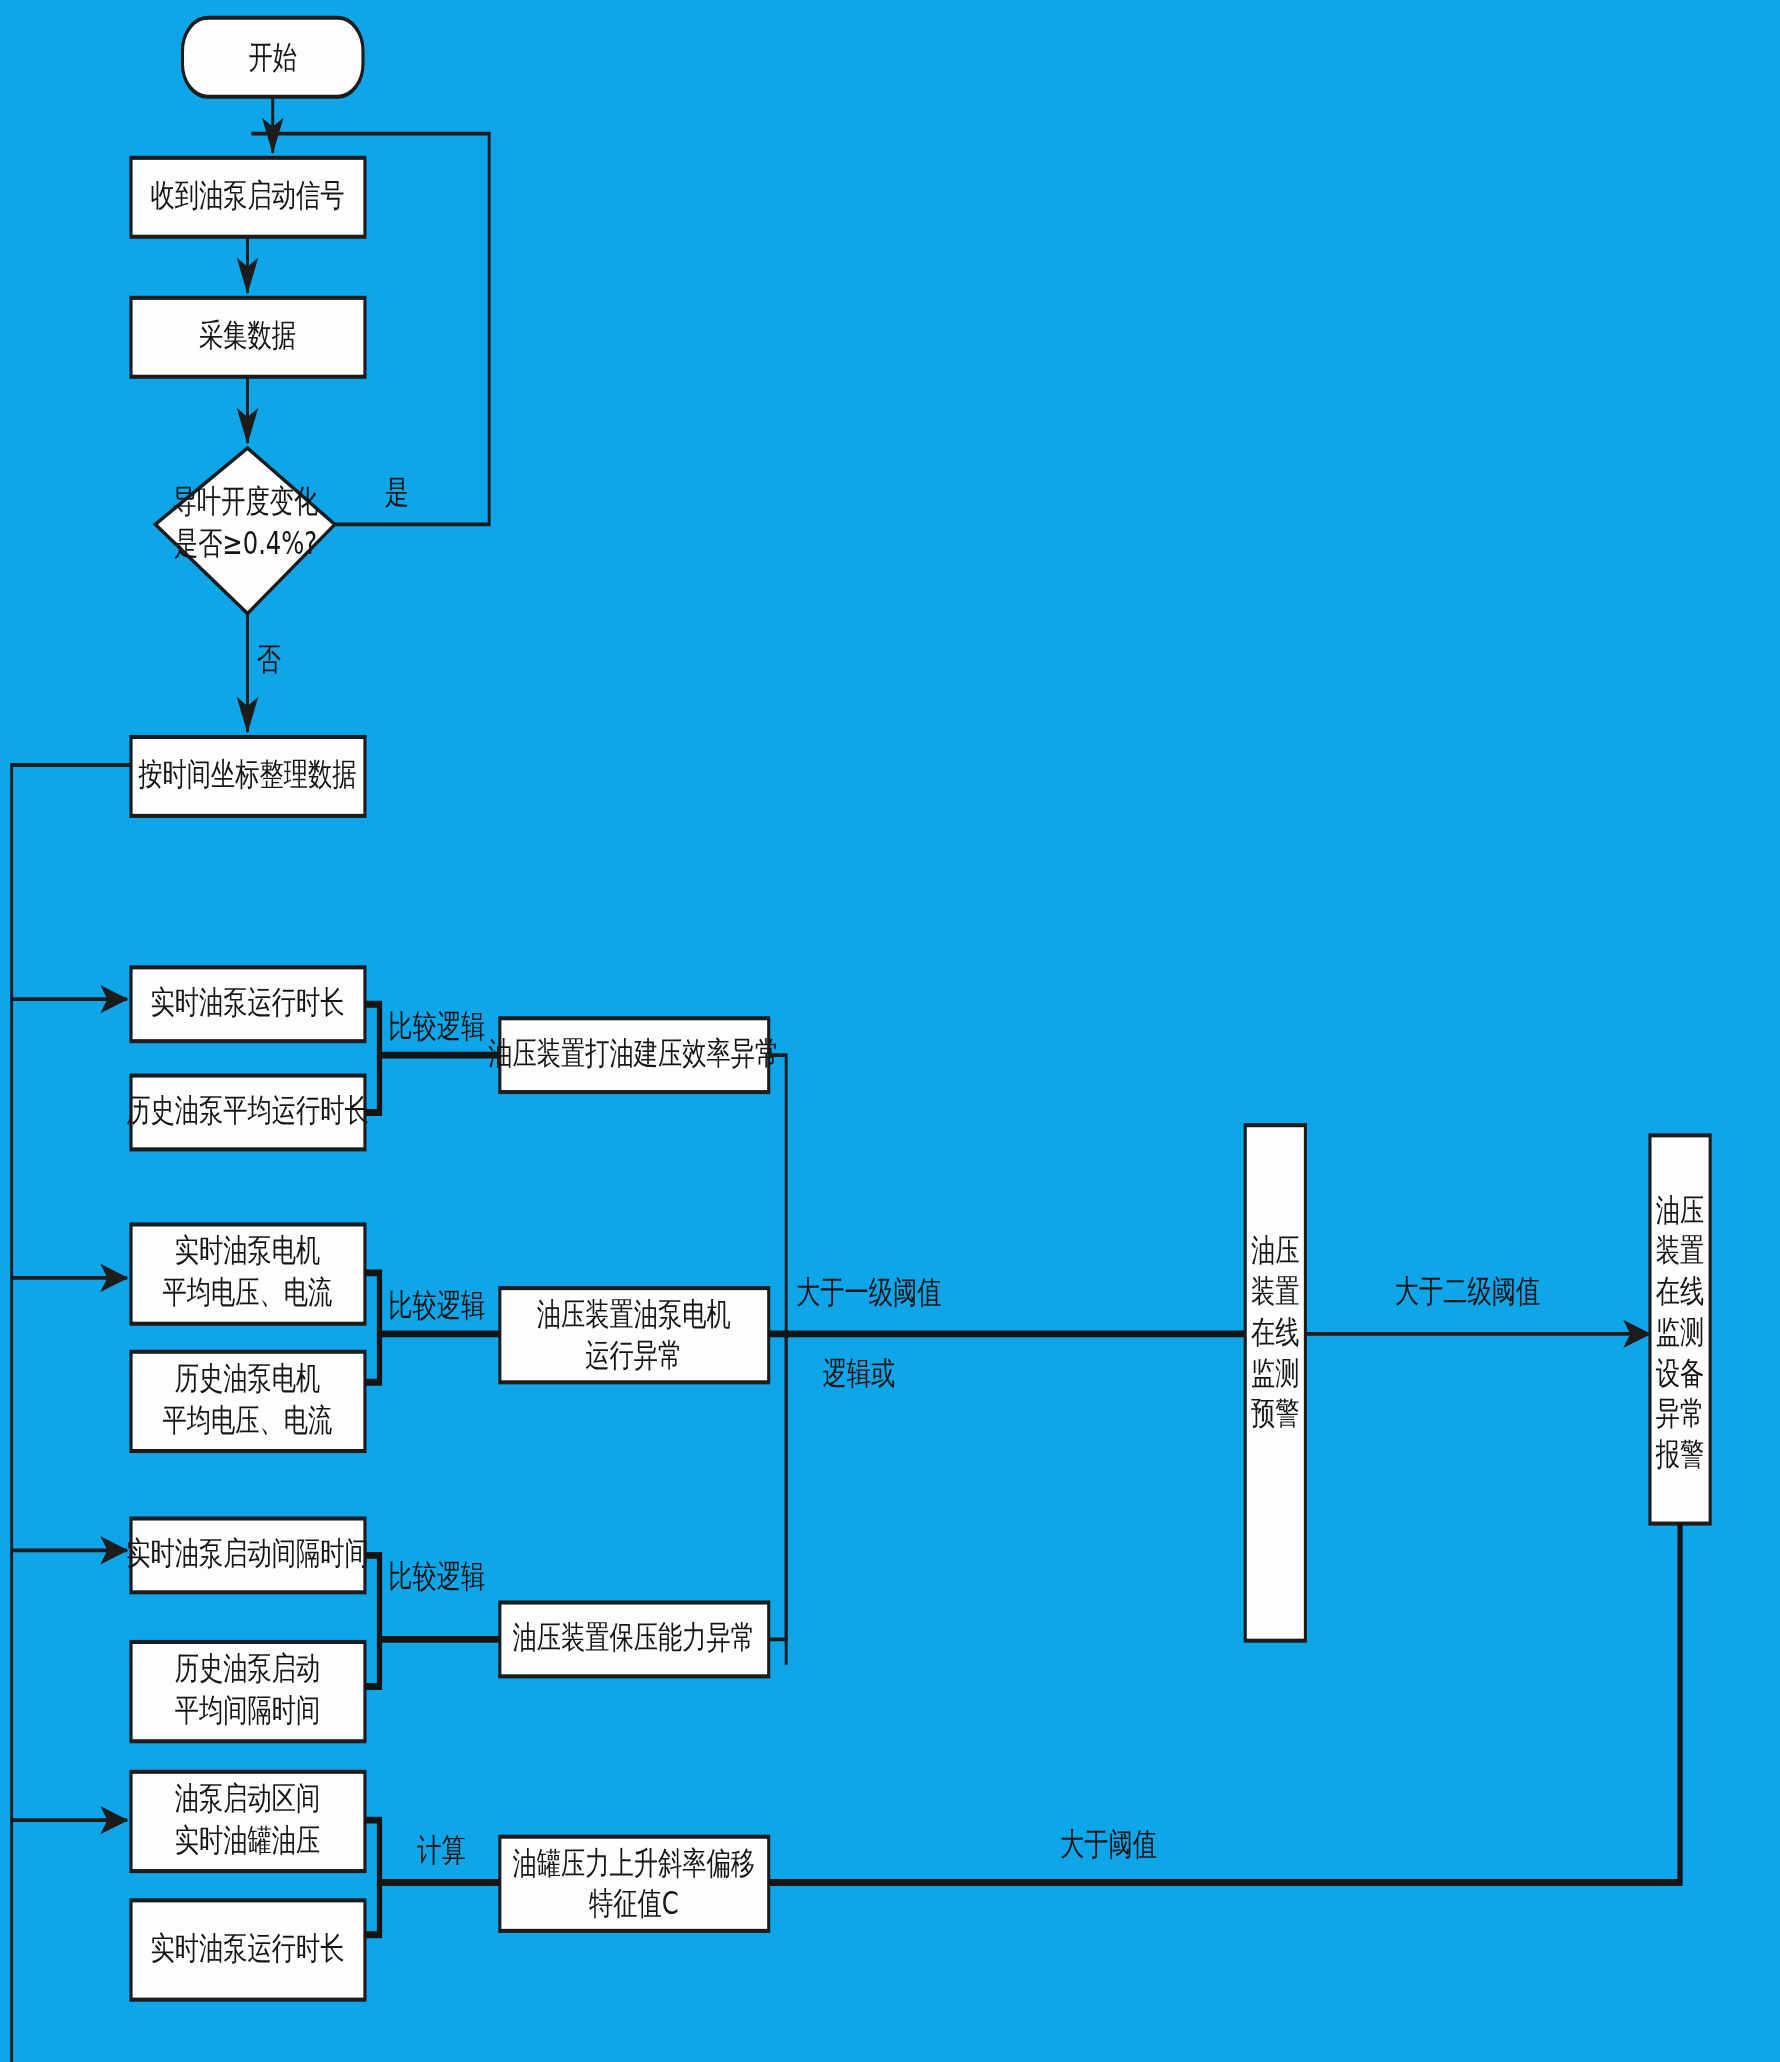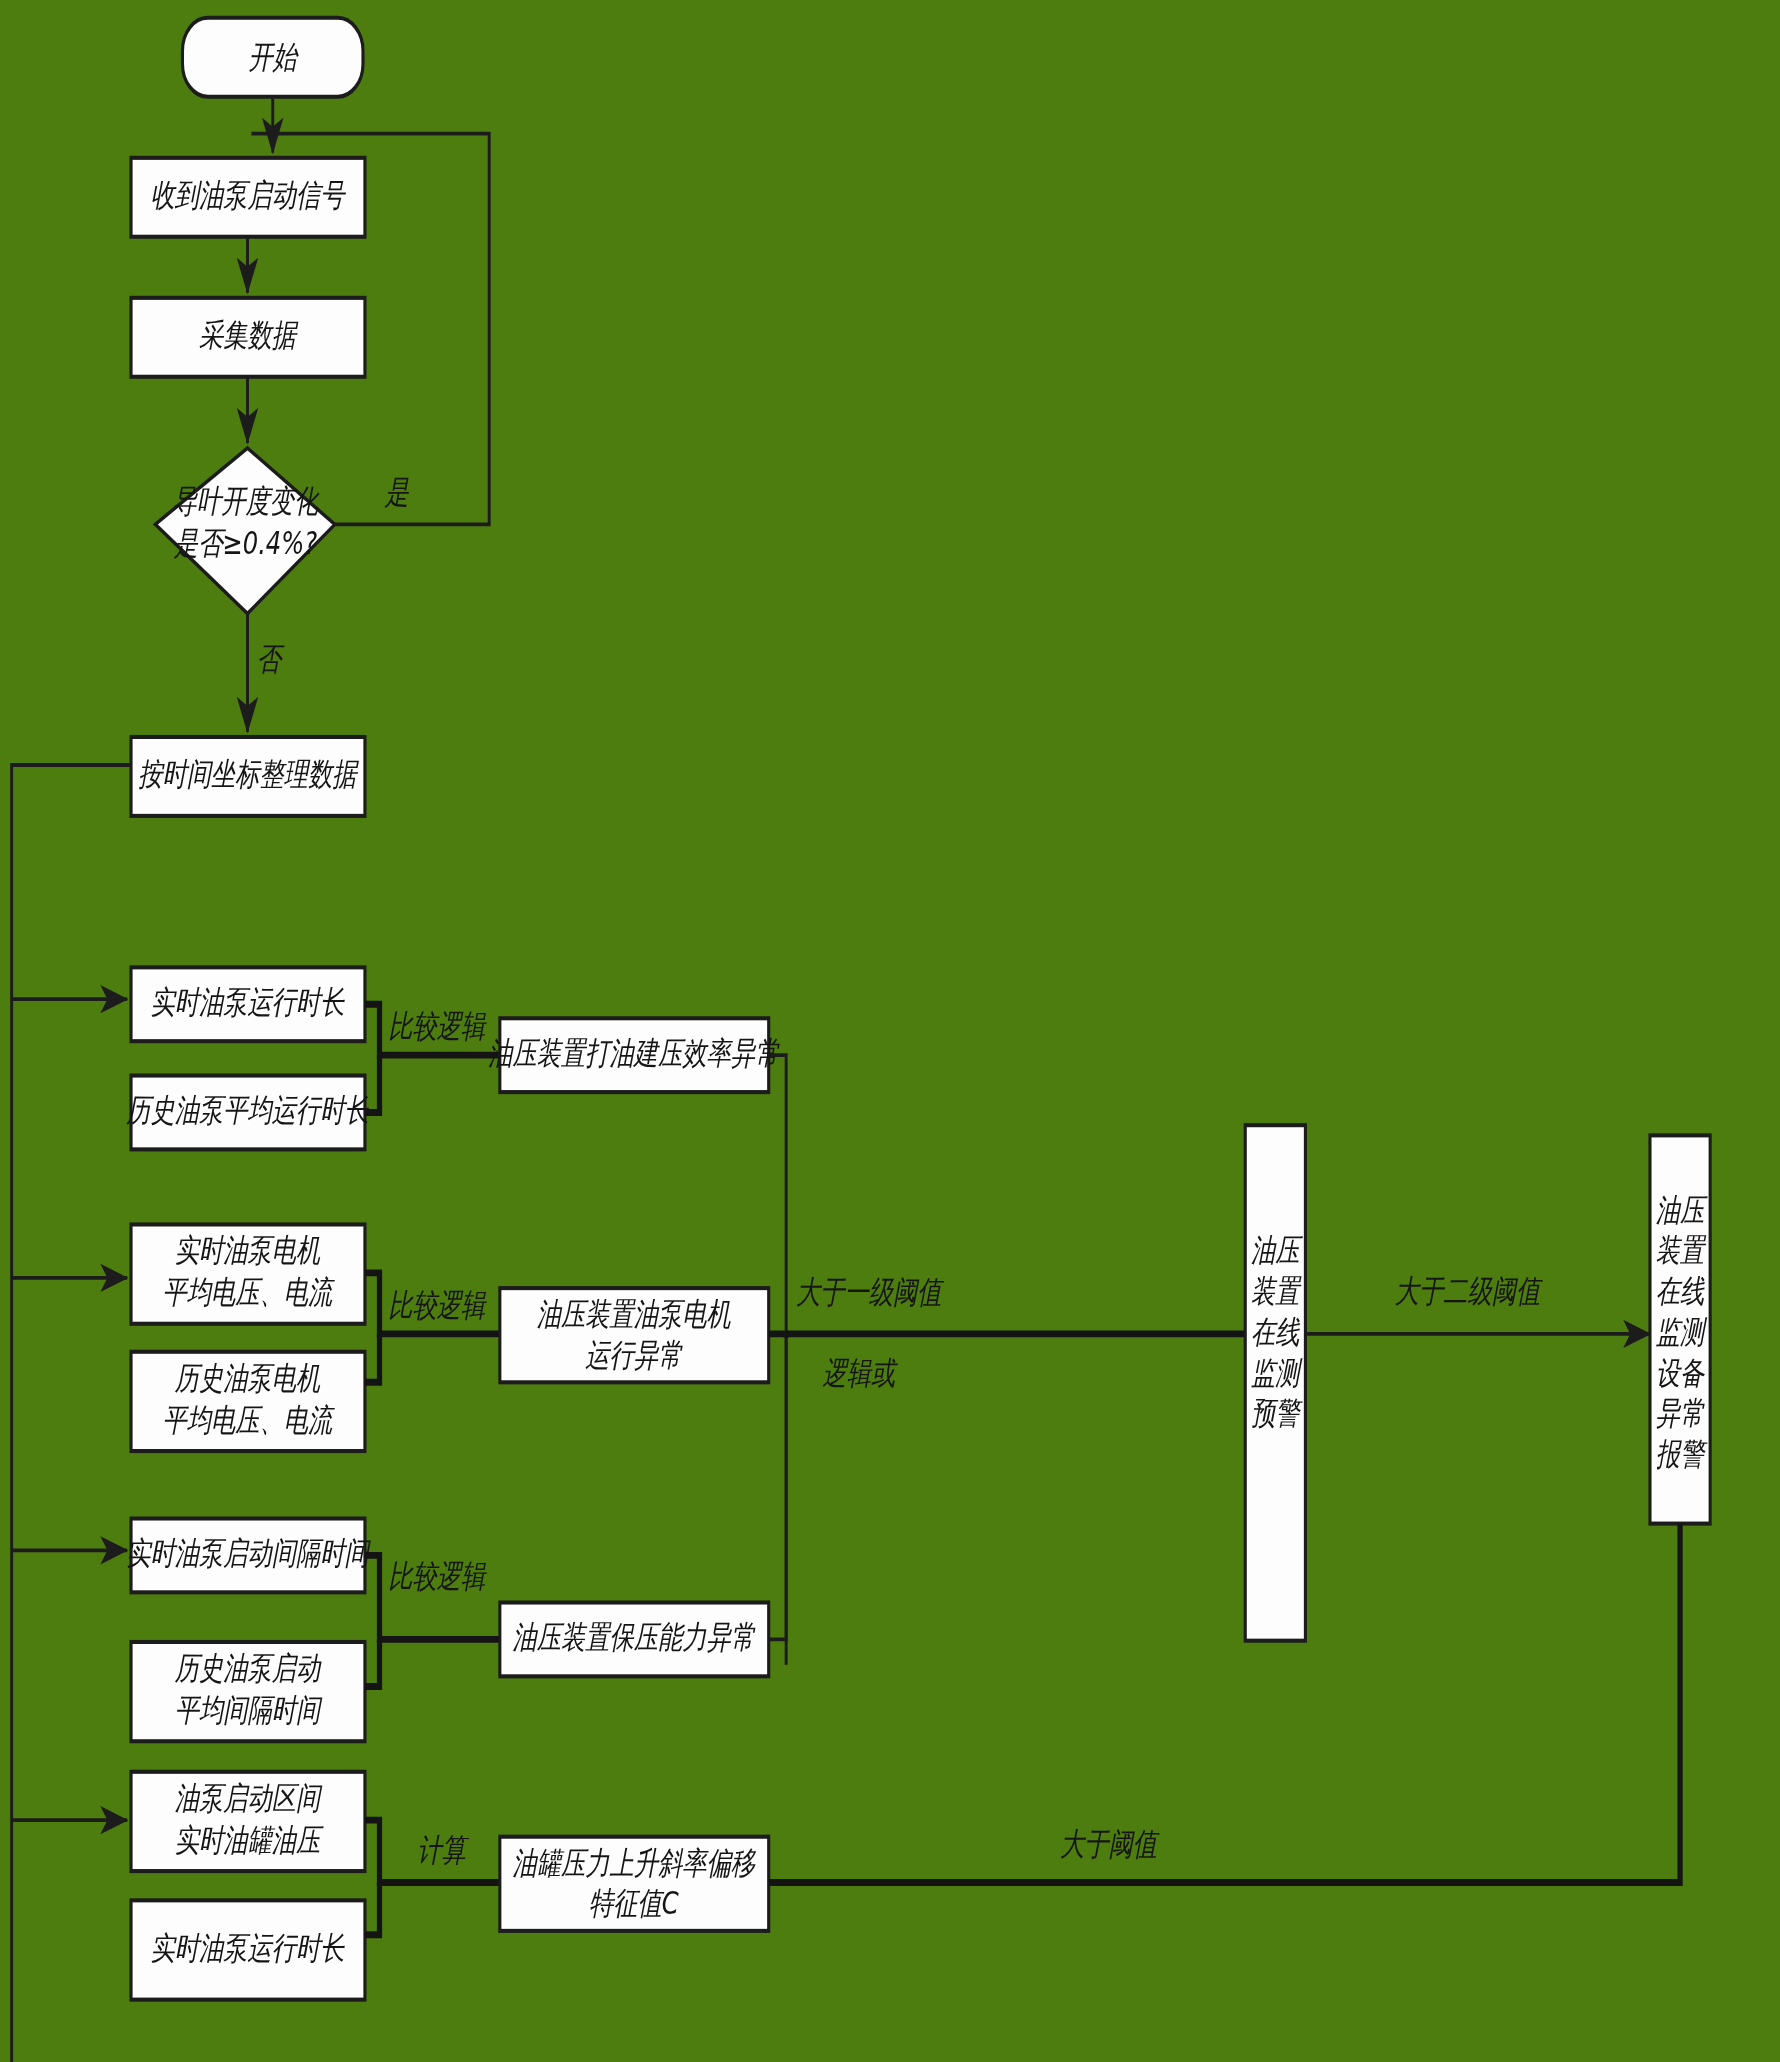--- a/index.html
+++ b/index.html
@@ -7,23 +7,22 @@
     padding: 0;
     background: #ffffff;
   }
   body {
     font-family: "DejaVu Sans", "Liberation Sans", sans-serif;
   }
   #flowchart-root {
     position: relative;
     width: 1781px;
     height: 2062px;
-    background: #4d7c0f;
+    background: #0ea5e9;
     overflow: hidden;
-    font-style: italic;
   }
   svg#diagram {
     position: absolute;
     top: 0;
     left: 0;
     width: 1781px;
     height: 2062px;
   }
   .node-rect {
     fill: #fdfdfd;

